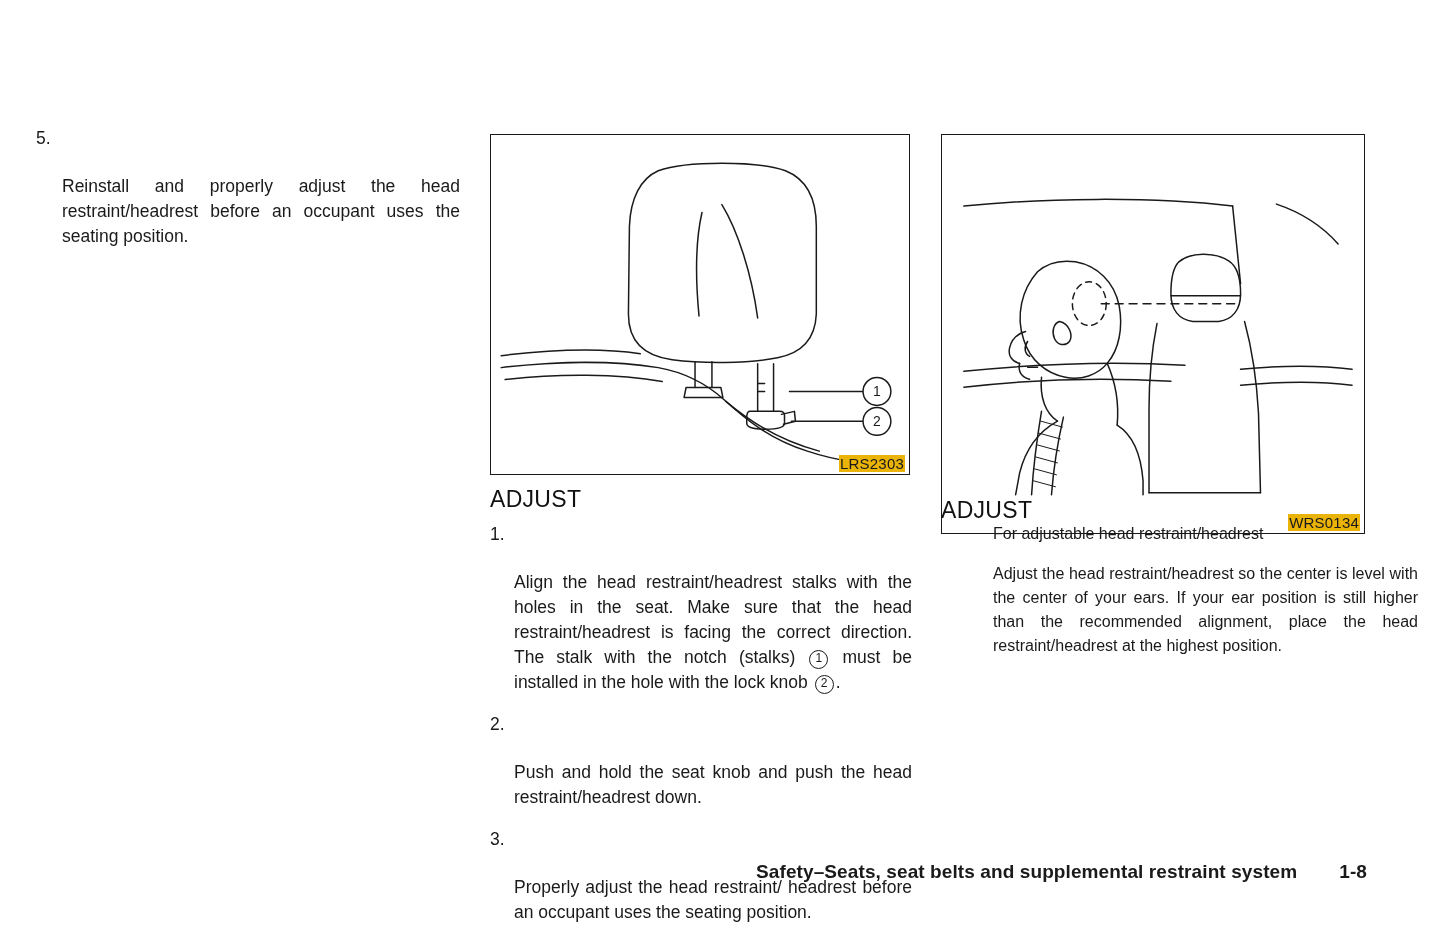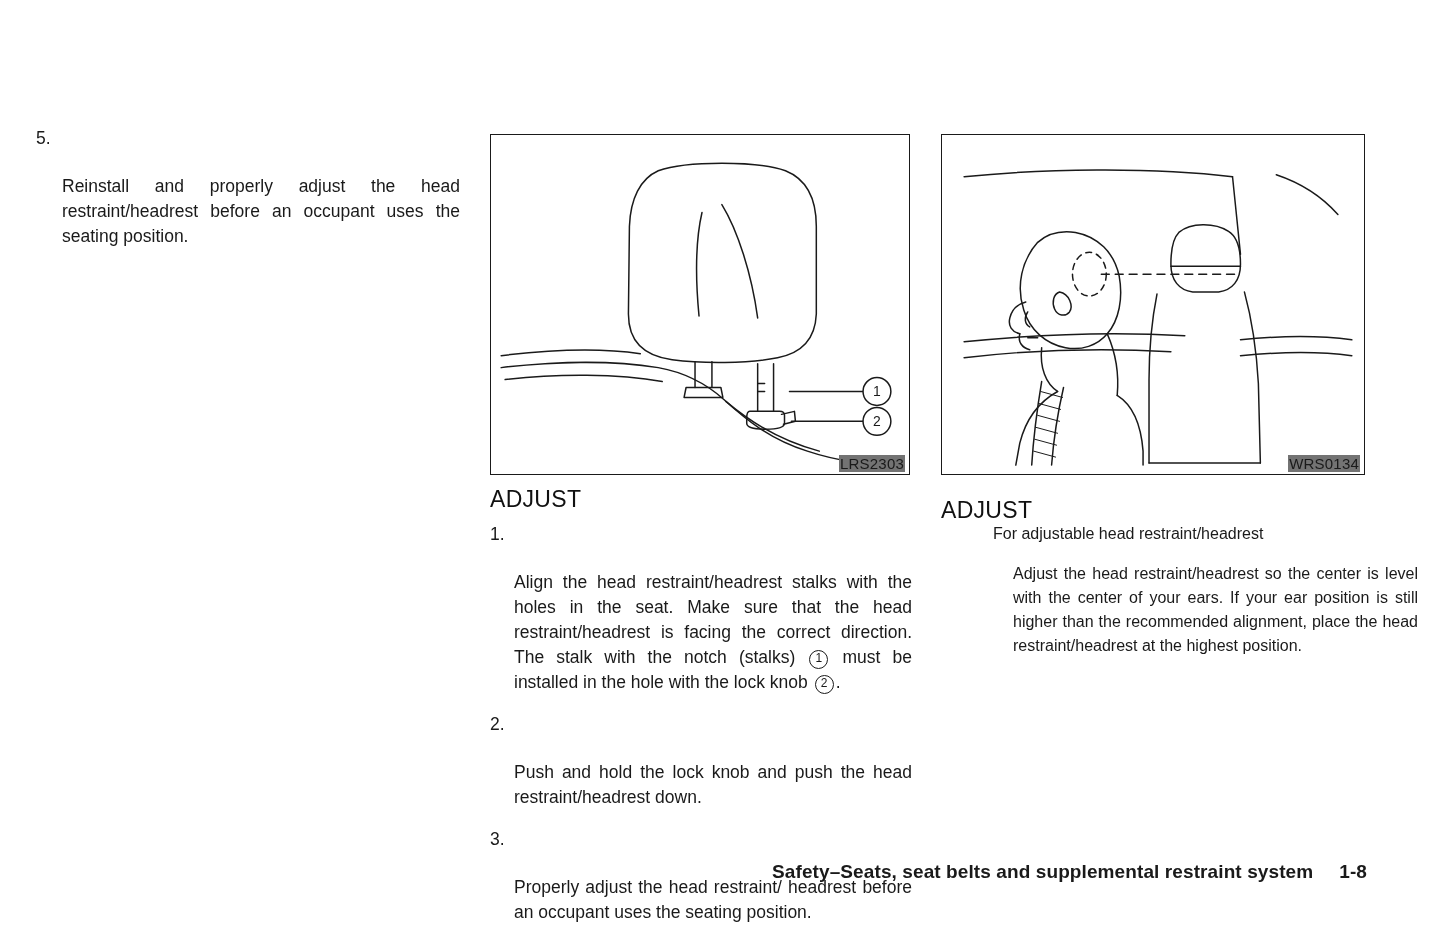--- a/index.html
+++ b/index.html
@@ -57,30 +57,30 @@
   #figure-install {
     left: 490px;
     top: 134px;
     width: 420px;
     height: 341px;
   }
   #figure-adjust {
     left: 941px;
     top: 134px;
     width: 424px;
-    height: 341px;
+    height: 400px;
   }
   .fig-code {
     position: absolute;
     right: 4px;
     bottom: 2px;
     font-size: 15px;
     letter-spacing: 0.2px;
     color: #1a1a1a;
-    background: #737373;
+    background: #eab308;
     padding: 0 1px;
   }
   .fig-svg {
     position: absolute;
     inset: 0;
     width: 100%;
     height: 100%;
   }
 
   
@@ -123,32 +123,31 @@
     left: 993px;
     top: 522px;
     width: 425px;
     font-size: 16px;
     line-height: 24px;
   }
   .adjust-body p { margin: 0 0 16px 0; }
   .adjust-body p.justify {
     text-align: justify;
     text-justify: inter-word;
-    margin-left: 20px;
   }
   .adjust-body p:last-child { margin-bottom: 0; }
 
   
   .footer {
     position: absolute;
     right: 78px;
     bottom: 46px;
     display: flex;
     align-items: center;
-    gap: 26px;
+    gap: 42px;
     font-size: 19px;
     font-weight: bold;
     letter-spacing: 0.1px;
   }
 </style>
 </head>
 <body>
 
 <div class="page">
 
@@ -268,21 +267,21 @@
 
   <div class="section-heading" id="heading-install">ADJUST</div>
 
   <div class="install-list">
     <div class="numbered-item">
       <span class="num">1.</span>
       <span class="body"><span>Align the head restraint/headrest stalks with the holes in the seat. Make sure that the head restraint/headrest is facing the correct direction. The stalk with the notch (stalks)</span>&nbsp;<span class="circled">1</span>&nbsp;<span>must be installed in the hole with the lock knob</span>&nbsp;<span class="circled">2</span><span>.</span></span>
     </div>
     <div class="numbered-item">
       <span class="num">2.</span>
-      <span class="body">Push and hold the lock knob and push the head restraint/headrest down.</span>
+      <span class="body">Push and hold the seat knob and push the head restraint/headrest down.</span>
     </div>
     <div class="numbered-item">
       <span class="num">3.</span>
       <span class="body">Properly adjust the head restraint/ headrest before an occupant uses the seating position.</span>
     </div>
   </div>
 
   <div class="section-heading" id="heading-adjust">ADJUST</div>
 
   <div class="adjust-body">

